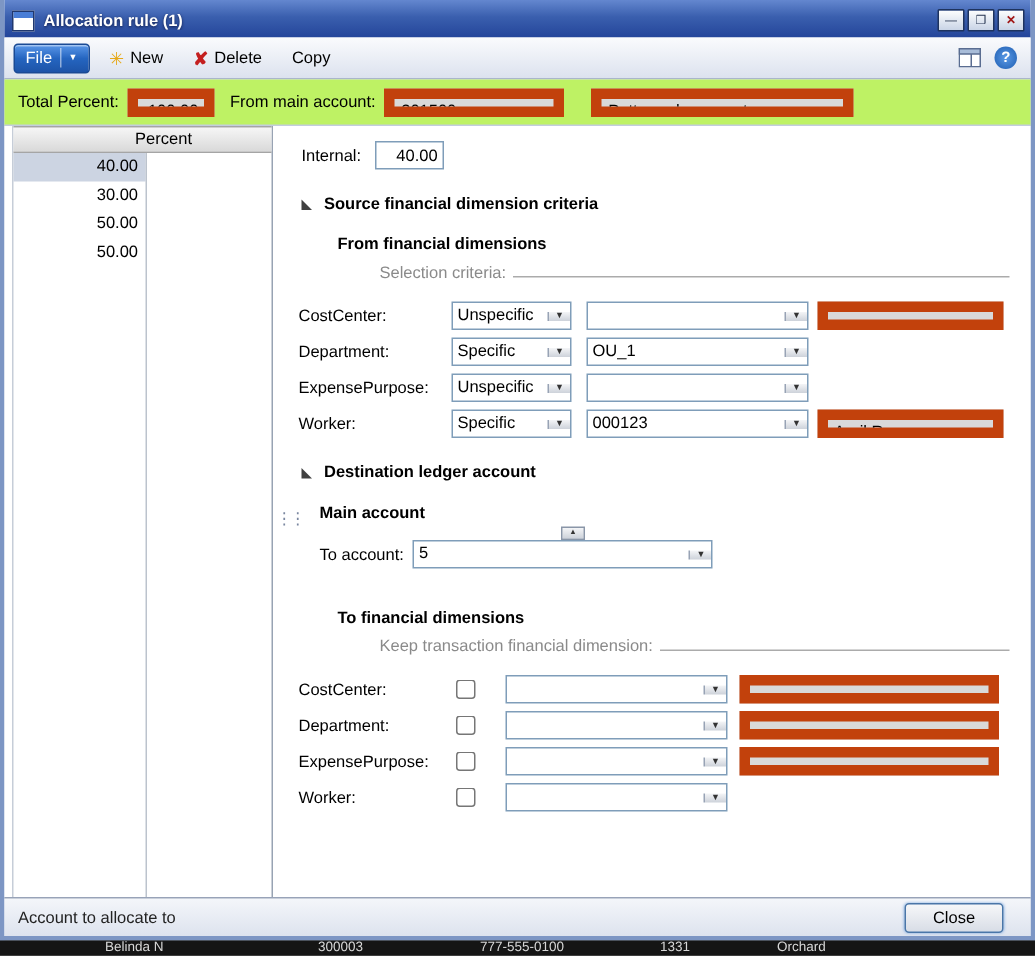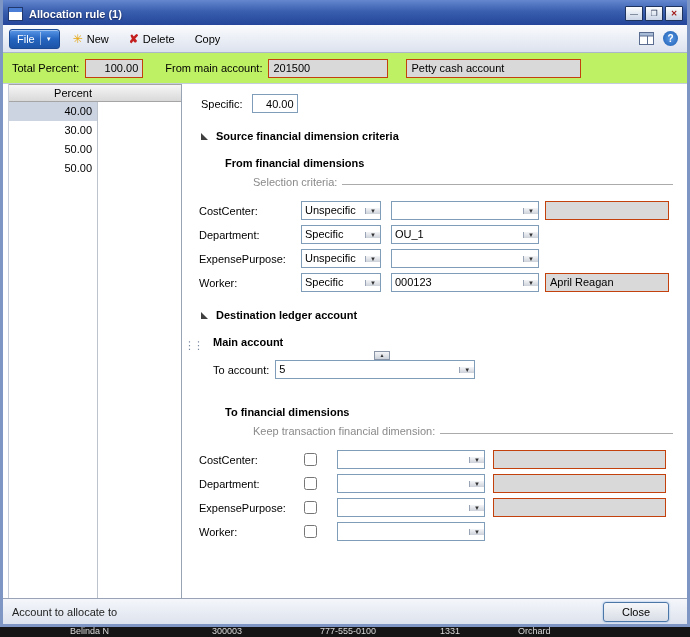--- a/index.html
+++ b/index.html
@@ -41,35 +41,35 @@
   .ic-star { color:#e6a817; font-size:12px; line-height:1; }
   .ic-delx { color:#c41f1f; font-weight:bold; font-size:12px; line-height:1; }
   .tb-right { margin-left:auto; display:flex; align-items:center; gap:9px; padding-right:3px; }
   .help-ic { width:15px; height:15px; border-radius:50%; background:radial-gradient(#5a9ae6,#1d5cb0);
              color:#fff; font-weight:bold; font-size:10px; display:flex; align-items:center;
              justify-content:center; }
 
   
   .headerbar { height:31px; flex:0 0 31px; display:flex; align-items:center; gap:6px;
                padding:0 9px; background:#bef264; border-bottom:1px solid #c3cddd; }
-  .ro-field { background:#d9d9d9; border:1px solid #c2410c; height:19px; line-height:17px;
+  .ro-field { background:#d9d9d9; border:7px solid #c2410c; height:19px; line-height:17px;
               padding:0 4px; overflow:hidden; white-space:nowrap; }
   .w58 { width:58px; text-align:right; }
   .w120 { width:120px; }
   .w175 { width:175px; margin-left:12px; }
 
   
   .content { flex:1; display:flex; background:#fff; padding-left:5px; overflow:hidden; }
 
   .grid { width:174px; flex:0 0 174px; display:flex; flex-direction:column;
           border-right:1px solid #98a3b3; border-left:1px solid #c6cdd8; position:relative; }
   .grid-header { height:18px; flex:0 0 18px; background:linear-gradient(#f6f6f6,#d9d9d9);
                  border-top:1px solid #a5a5a5; border-bottom:1px solid #a5a5a5;
                  display:flex; align-items:center; }
-  .gh-cell { width:88px; text-align:right; padding-right:5px; }
+  .gh-cell { width:88px; text-align:right; padding-right:5px;margin-left:36px; }
   .grid-vline { position:absolute; left:88px; top:18px; bottom:0; width:1px; background:#bcc3cd; }
   .grid-row { height:19px; line-height:19px; }
   .grid-row .cell { display:block; width:88px; text-align:right; padding-right:5px; }
   .grid-row.selected .cell { background:#ccd4e2; }
 
   .splitter { width:9px; flex:0 0 9px; position:relative; }
   .splitter span { position:absolute; left:2px; top:255px; color:#7a87a0; font-size:11px;
                    letter-spacing:-2px; }
 
   .detail { flex:1; padding:6px 12px 0 8px; position:relative; overflow:hidden; }
@@ -174,21 +174,21 @@
           <rect x="0.5" y="0.5" width="14" height="3.5" fill="#a8bcd8" stroke="#5a6d91"></rect>
           <line x1="8.5" y1="4" x2="8.5" y2="12.5" stroke="#5a6d91"></line>
         </svg>
         <span class="help-ic">?</span>
       </div>
     </div>
 
     <div class="headerbar">
       <span>Total Percent:</span>
       <div class="ro-field w58">100.00</div>
-      <span style="margin-left:16px">From main account:</span>
+      <span style="margin-left:4px">From main account:</span>
       <div class="ro-field w120">201500</div>
       <div class="ro-field w175">Petty cash account</div>
     </div>
 
     <div class="content">
 
       <div class="grid">
         <div class="grid-header">
           <span class="gh-cell">Percent</span>
         </div>
@@ -207,21 +207,21 @@
         <div class="grid-vline"></div>
       </div>
 
       <div class="splitter">
         <span>⋮⋮</span>
       </div>
 
       <div class="detail">
 
         <div class="percent-row">
-          <span>Specific:</span>
+          <span>Internal:</span>
           <input class="edit pct" value="40.00" style="">
         </div>
 
         <div class="section-header">
           <span class="tri"></span>
           <span>Source financial dimension criteria</span>
         </div>
 
         <div class="subhead">From financial dimensions</div>
 

